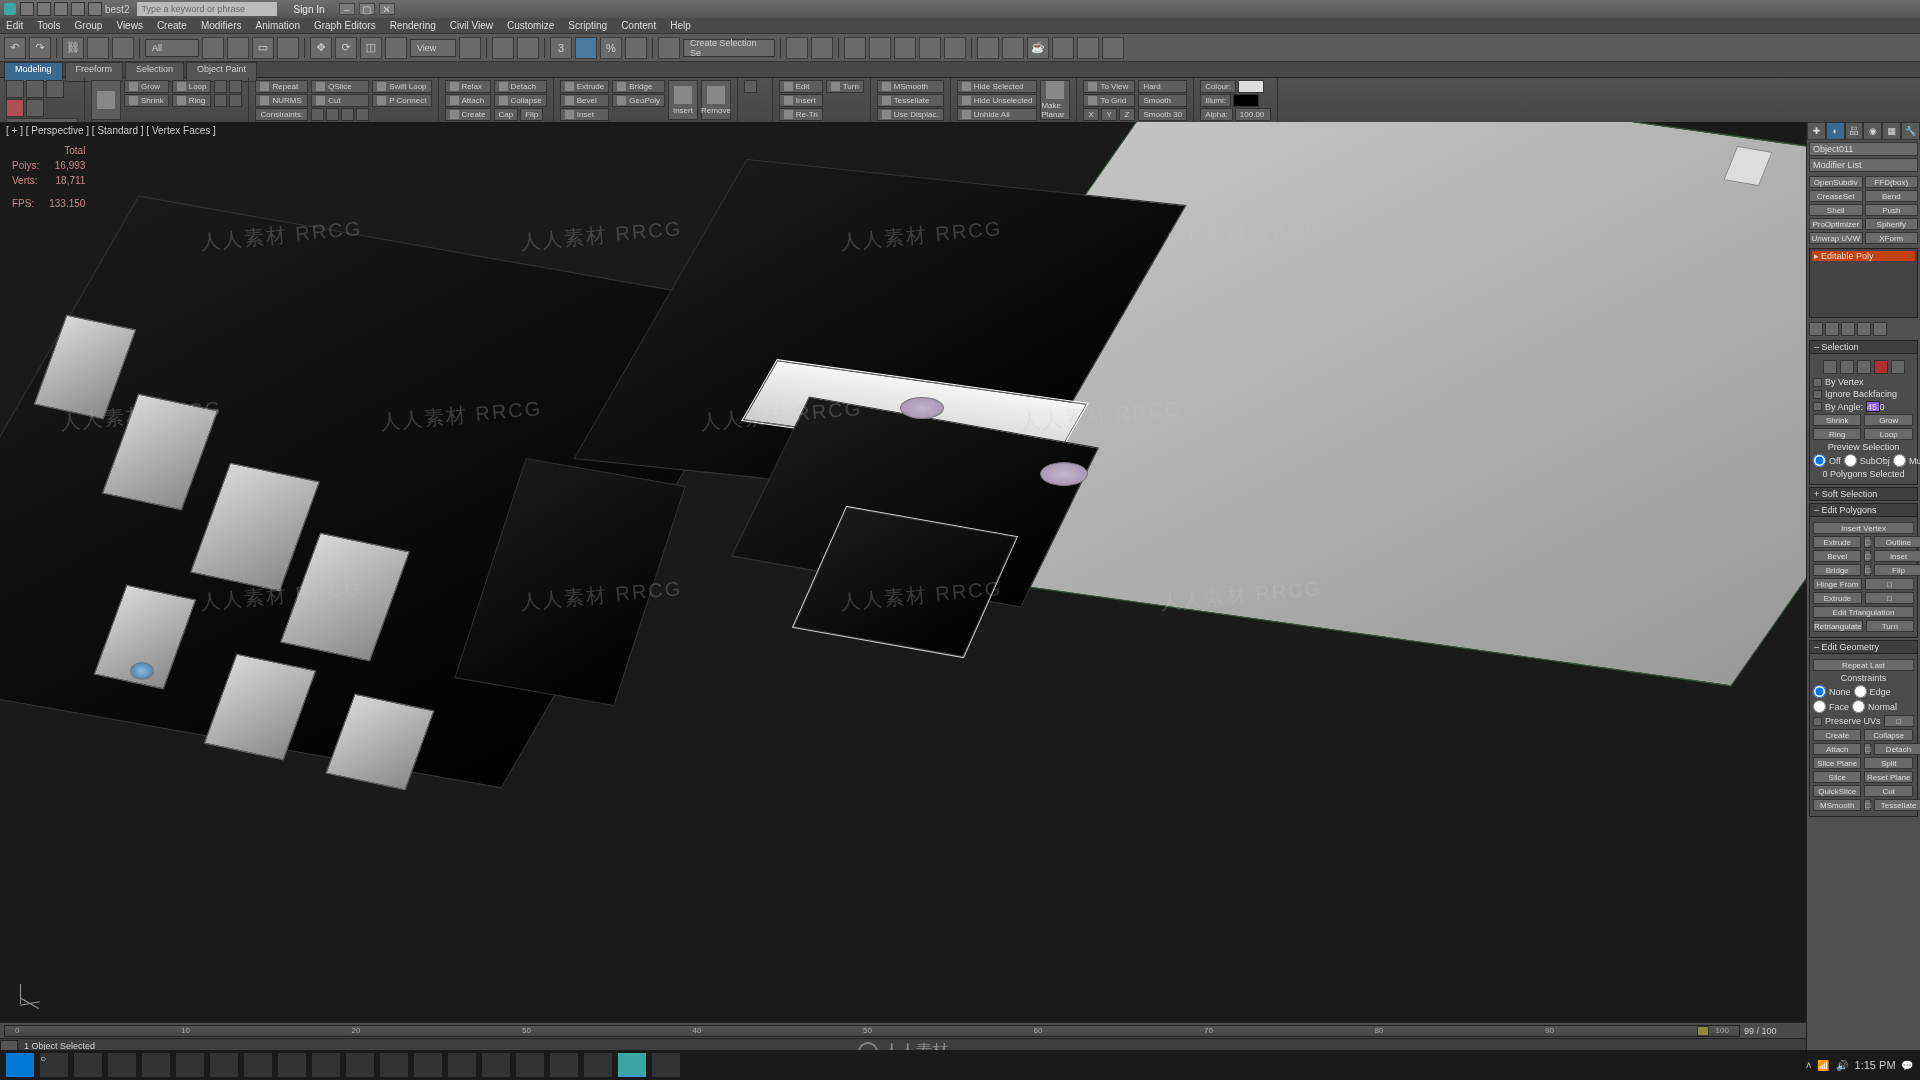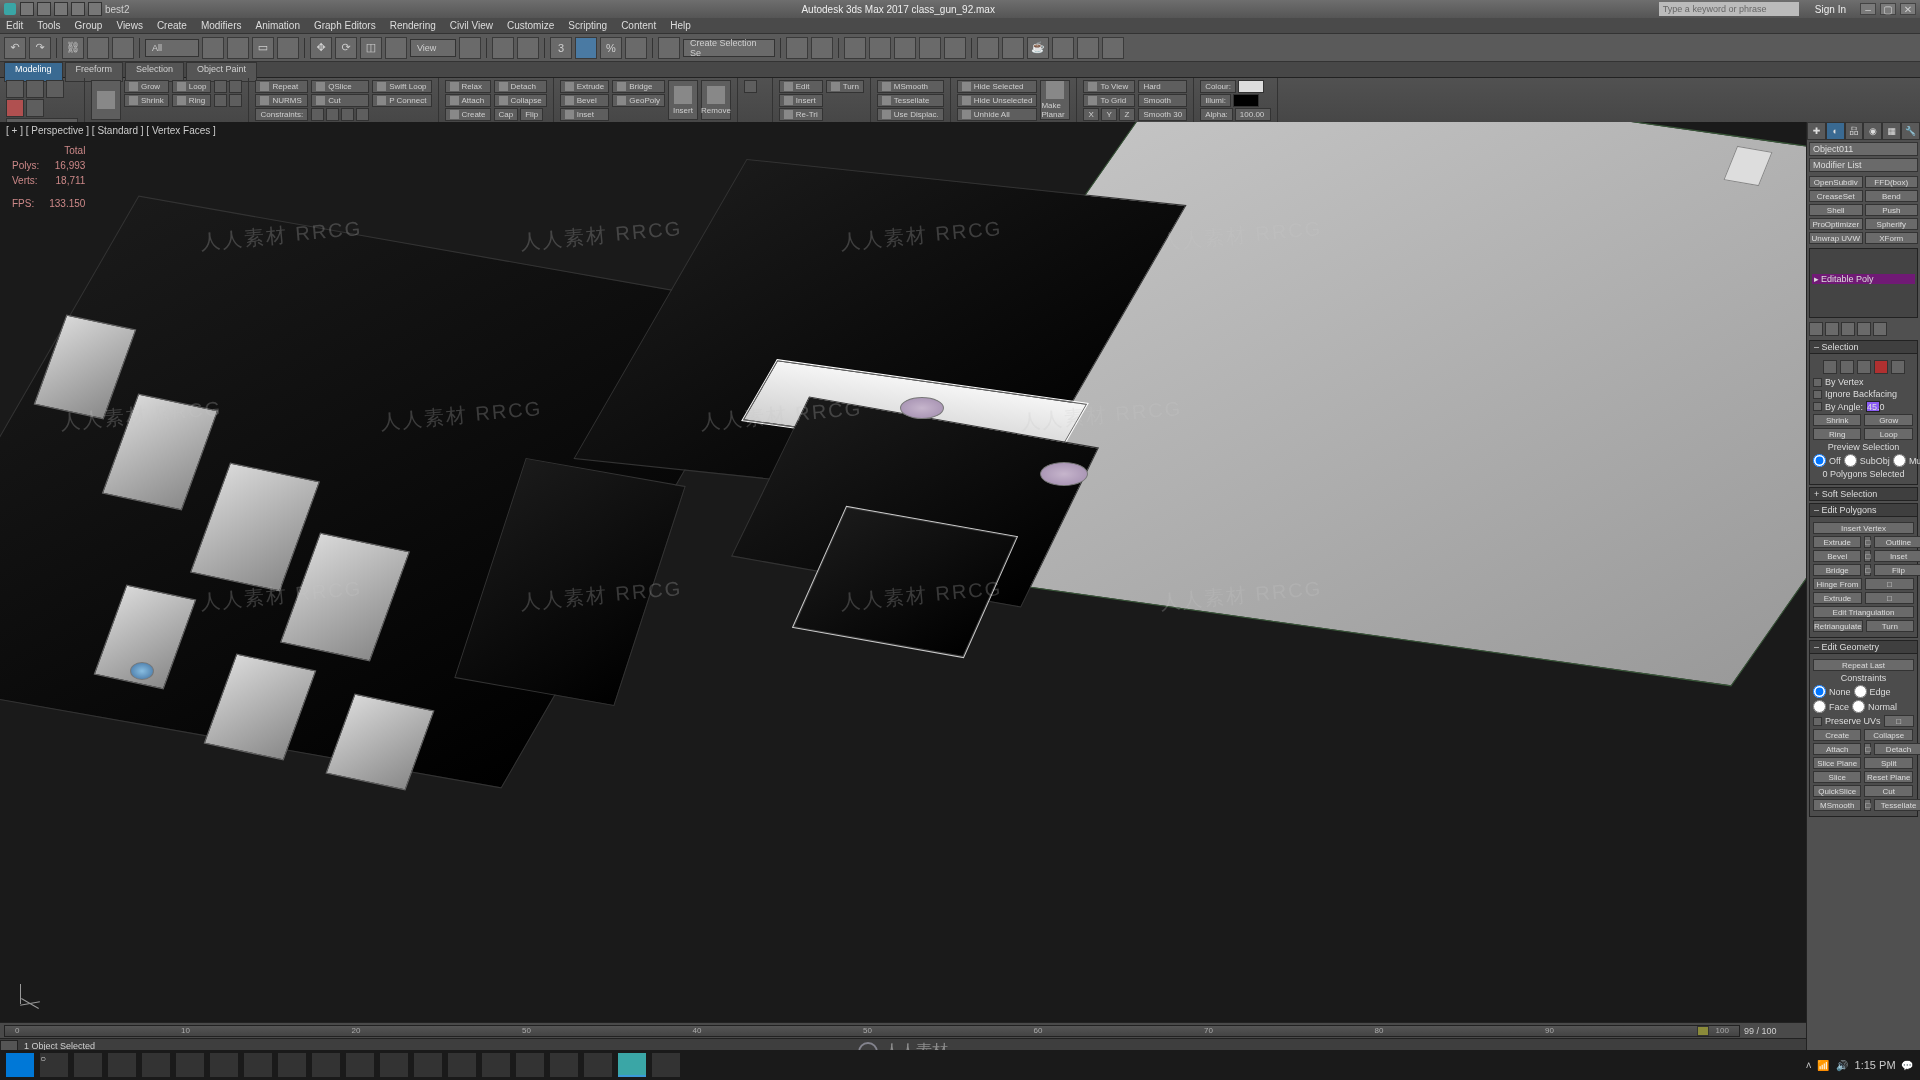--- a/index.html
+++ b/index.html
@@ -66,21 +66,21 @@
 
 .cmdpanel { position: absolute; top: 122px; right: 0; width: 114px; bottom: 0; background: #505050; border-left: 1px solid #222; font-size: 9px; color: #ddd; overflow: hidden; }
 .cmd-tabs { height: 18px; display: flex; background: #444; }
 .cmd-tabs .ct { flex: 1; border: 1px solid #333; background: #5a5a5a; display: flex; align-items: center; justify-content: center; }
 .cmd-tabs .ct.active { background: #3a6a92; }
 .cmd-name { height: 14px; background: #6a6a6a; border: 1px solid #333; margin: 2px; padding: 0 3px; line-height: 12px; }
 .cmd-dd { height: 14px; background: #6a6a6a; border: 1px solid #333; margin: 2px; padding: 0 3px; line-height: 12px; }
 .mod-grid { display: grid; grid-template-columns: 1fr 1fr; gap: 2px; padding: 2px; }
 .mod-grid .m { height: 12px; background: #6a6a6a; border: 1px solid #333; text-align: center; line-height: 11px; font-size: 8px; }
 .mod-stack { height: 70px; background: #444; border: 1px solid #222; margin: 2px; padding: 2px; }
-.mod-stack .sel { background: #701a75; padding: 0 2px; margin-top: 23px; }
+.mod-stack .sel { background: #c2410c; padding: 0 2px; }
 .mod-toolbar { display: flex; gap: 2px; padding: 2px; }
 .mod-toolbar .mb { width: 14px; height: 14px; background: #6a6a6a; border: 1px solid #333; }
 .rollout { margin: 2px; }
 .rollout .hdr { background: #3f3f3f; padding: 1px 4px; font-size: 9px; border: 1px solid #222; }
 .rollout .body { background: #4c4c4c; padding: 3px; border: 1px solid #222; border-top: none; }
 .ro-row { display: flex; gap: 3px; align-items: center; margin: 2px 0; }
 .ro-btn { flex: 1; height: 12px; background: #6a6a6a; border: 1px solid #333; text-align: center; line-height: 11px; font-size: 8px; }
 .ro-btn.half { flex: 0 0 48%; }
 .ro-chk { width: 9px; height: 9px; border: 1px solid #333; background: #666; }
 .ro-input { width: 14px; height: 11px; background: #8b5cf6; border: 1px solid #222; }
@@ -124,21 +124,20 @@
 <div class="titlebar">
   <div class="appicon"></div>
   <div class="qat">
     <div class="btn"></div>
     <div class="btn"></div>
     <div class="btn"></div>
     <div class="btn"></div>
     <div class="btn"></div>
     <span>best2</span>
   </div>
-  <div class="center">Autodesk 3ds Max 2017   class_gun_92.max</div>
   <div class="searchbox">Type a keyword or phrase</div>
   <div class="btn"></div>
   <div class="btn"></div>
   <span class="signin">Sign In</span>
   <div class="btn"></div>
   <div class="winbtn">–</div>
   <div class="winbtn">▢</div>
   <div class="winbtn">✕</div>
 </div>
 

